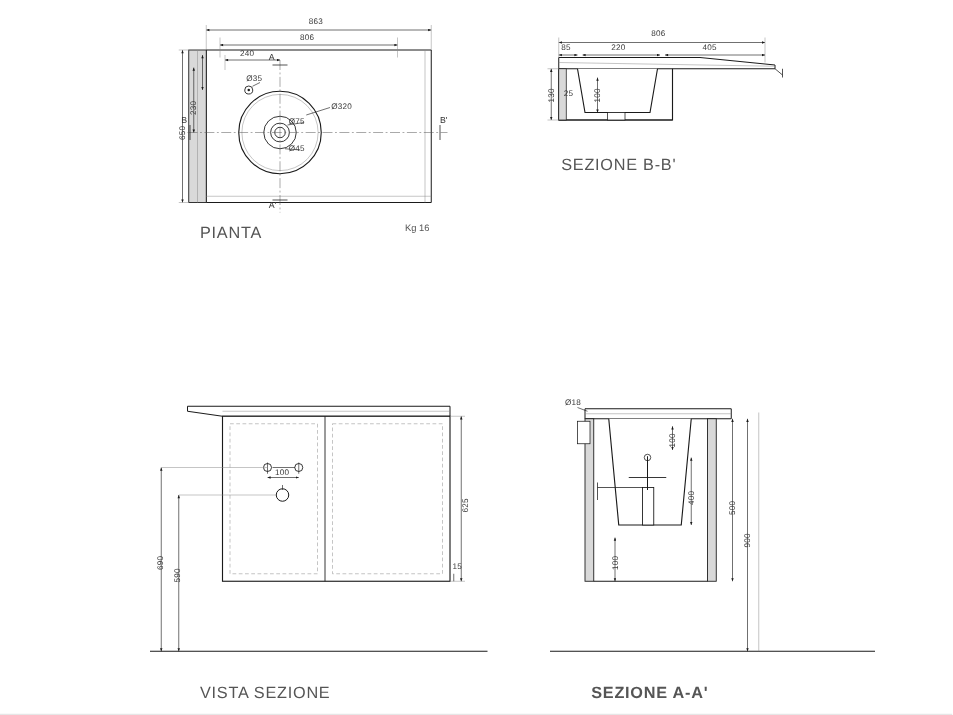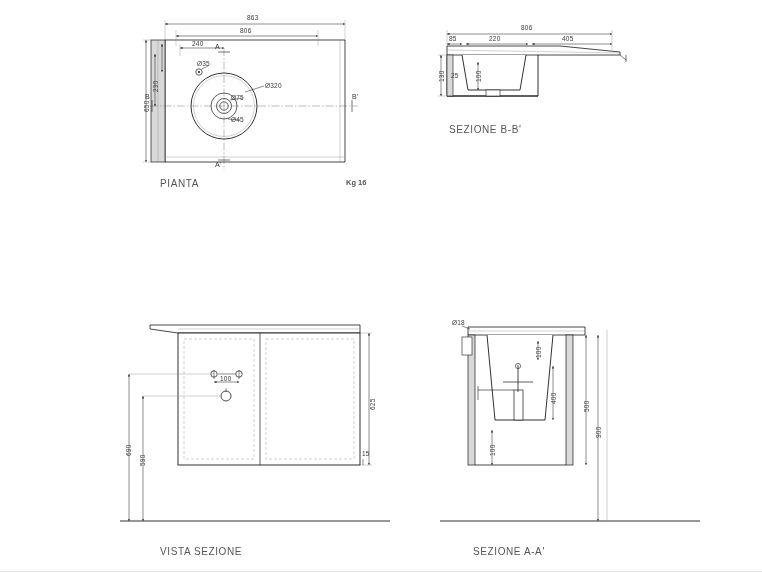--- a/index.html
+++ b/index.html
@@ -34,21 +34,21 @@
     letter-spacing: 0.2px;
     white-space: nowrap;
     line-height: 1;
   }
   .lbl.v {
     transform-origin: left top;
     transform: rotate(-90deg);
   }
   .caption {
     position: absolute;
-    font-size: 10px;
+    font-size: 13px;
     color: #555;
     letter-spacing: 0.6px;
     white-space: nowrap;
   }
   .weight {
     position: absolute;
     font-size: 7.5px;
     color: #555;
     white-space: nowrap;
   }
@@ -235,21 +235,21 @@
   <div class="lbl v" style="left:144px; top:112px;">650</div>
   <div class="lbl" style="left:197px; top:61px;">Ø35</div>
   <div class="lbl" style="left:231px; top:95px;">Ø75</div>
   <div class="lbl" style="left:231px; top:117px;">Ø45</div>
   <div class="lbl" style="left:265px; top:83px;">Ø320</div>
   <div class="secmark" style="left:215px; top:43px;">A</div>
   <div class="secmark" style="left:215px; top:161px;">A'</div>
   <div class="secmark" style="left:145px; top:93px;">B</div>
   <div class="secmark" style="left:352px; top:93px;">B'</div>
   <div class="caption" style="left:160px; top:178px;">PIANTA</div>
-  <div class="weight" style="left:346px; top:178px;font-weight:bold;">Kg 16</div>
+  <div class="weight" style="left:324px; top:178px;">Kg 16</div>
 
   <div class="lbl" style="left:521px; top:25px;">806</div>
   <div class="lbl" style="left:449px; top:36px;">85</div>
   <div class="lbl" style="left:489px; top:36px;">220</div>
   <div class="lbl" style="left:562px; top:36px;">405</div>
   <div class="lbl" style="left:451px; top:73px;">25</div>
   <div class="lbl v" style="left:439px; top:82px;">130</div>
   <div class="lbl v" style="left:476px; top:82px;">100</div>
   <div class="caption" style="left:449px; top:124px;">SEZIONE B-B'</div>
 
@@ -259,15 +259,15 @@
   <div class="lbl v" style="left:140px; top:466px;">590</div>
   <div class="lbl" style="left:362px; top:451px;">15</div>
   <div class="caption" style="left:160px; top:546px;">VISTA SEZIONE</div>
 
   <div class="lbl" style="left:452px; top:320px;">Ø18</div>
   <div class="lbl v" style="left:536px; top:358px;">100</div>
   <div class="lbl v" style="left:551px; top:404px;">400</div>
   <div class="lbl v" style="left:584px; top:412px;">500</div>
   <div class="lbl v" style="left:490px; top:456px;">100</div>
   <div class="lbl v" style="left:596px; top:438px;">900</div>
-  <div class="caption" style="left:473px; top:546px;">SEZIONE A-A'</div>
+  <div class="caption" style="left:473px; top:546px;font-weight:bold;">SEZIONE A-A'</div>
 
 </div>
 
 </body></html>

